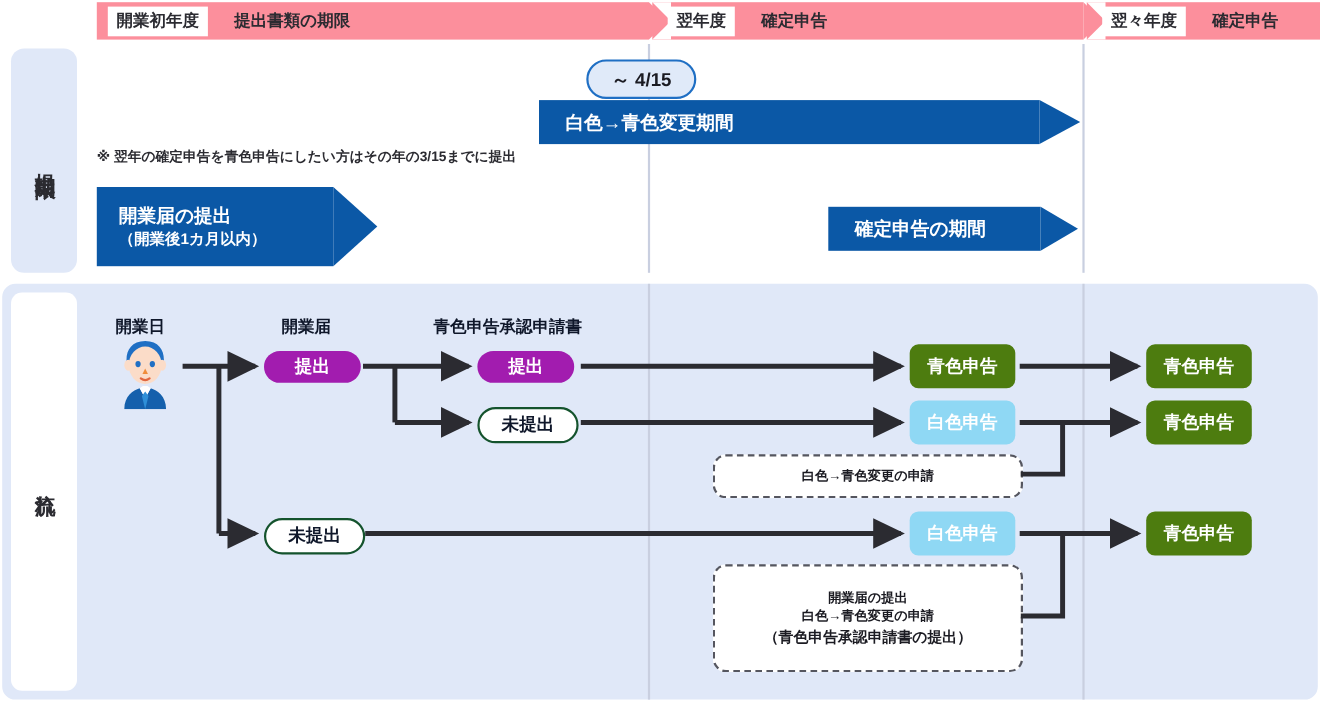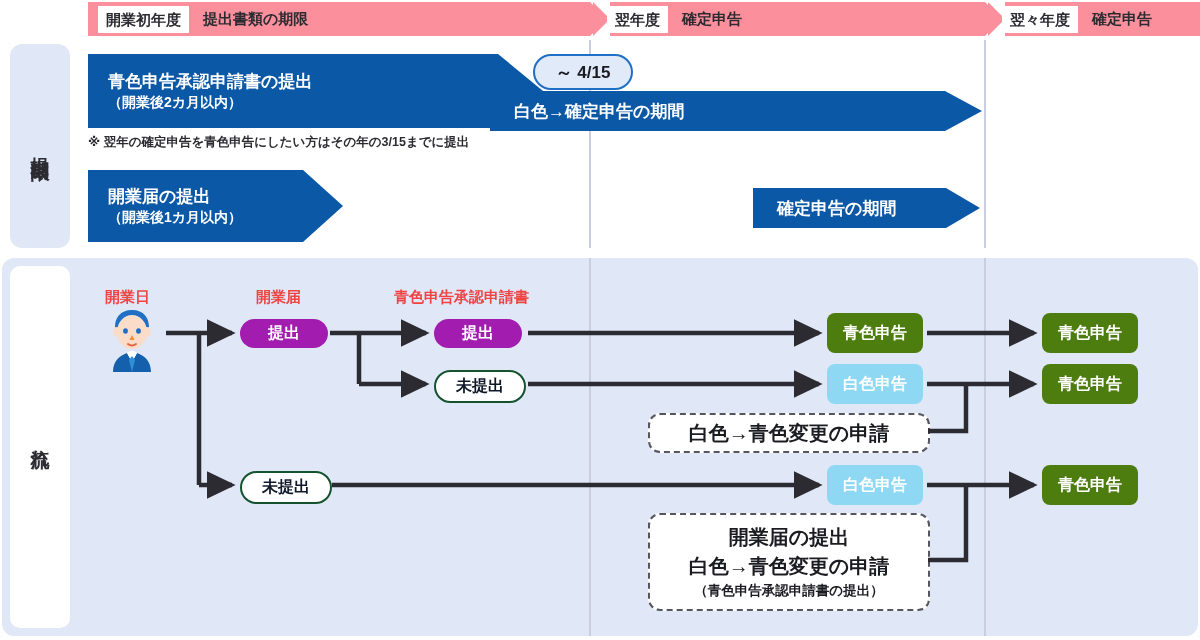--- a/index.html
+++ b/index.html
@@ -39,21 +39,21 @@
     z-index:4;
   }
   .seg-year{
     background:#ffffff;color:#2b2b31;
     font-size:15px;line-height:1;
     padding:6px 8px;margin-left:10px;
     position:relative;z-index:5;white-space:nowrap;
   }
   .seg-label{
     font-size:15px;color:#2b2b31;
-    margin-left:14px;position:relative;z-index:5;white-space:nowrap;font-family:Liberation Mono, monospace;
+    margin-left:24px;position:relative;z-index:5;white-space:nowrap;font-family:Liberation Mono, monospace;
   }
 
   
   .panel{
     position:absolute;border-radius:12px;
   }
   .panel-deadline{
     left:10px;top:44px;width:60px;height:204px;
     background:#e0e8f8;
   }
@@ -105,21 +105,21 @@
   .datepill{
     position:absolute;
     background:#e0eaf9;border:2px solid #1f6fc4;
     border-radius:999px;
     display:flex;align-items:center;justify-content:center;
     color:#1b1b22;font-size:17px;white-space:nowrap;
   }
 
   
   .colhead{
-    position:absolute;font-size:15px;color:#ef4444;white-space:nowrap;
+    position:absolute;font-size:15px;color:#0f172a;white-space:nowrap;
   }
 
   
   .pill{
     position:absolute;border-radius:999px;
     display:flex;align-items:center;justify-content:center;
     font-size:16px;white-space:nowrap;
   }
   .pill-filed{background:#a21caf;color:#ffffff;}
   .pill-unfiled{background:#ffffff;color:#0f172a;border:2px solid #14532d;}
@@ -136,21 +136,21 @@
   
   .dashbox{
     position:absolute;
     background:#ffffff;
     border:2px dashed #55565f;
     border-radius:12px;
     display:flex;flex-direction:column;
     align-items:center;justify-content:center;
     color:#1b1b22;
   }
-  .db-l{font-size:20px;line-height:1.45;}
+  .db-l{font-size:12px;line-height:1.45;}
   .db-s{font-size:13.5px;line-height:1.45;}
 
   svg.arrowlayer{position:absolute;left:0;top:0;width:1200px;height:640px;pointer-events:none;}
 </style>
 </head>
 <body>
 
 <div id="root">
 
   <div class="ribbon">
@@ -184,33 +184,26 @@
     <div class="flow-label-box">
       <div class="vlabel" style="left:0;top:0;width:60px;height:362px;display:flex;align-items:center;justify-content:center;">流れ</div>
     </div>
   </div>
 
   <div class="divider" style="left:589px;top:40px;height:208px;"></div>
   <div class="divider" style="left:984px;top:40px;height:208px;"></div>
   <div class="divider" style="left:589px;top:258px;height:378px;"></div>
   <div class="divider" style="left:984px;top:258px;height:378px;"></div>
 
-  <div class="bararrow" style="left:88px;top:54px;width:455px;height:74px;">
-    <div class="body" style="width:410px;">
-      <div class="bar-t1">青色申告承認申請書の提出</div>
-      <div class="bar-t2">（開業後2カ月以内）</div>
-    </div>
-    <div class="head" style="left:410px;border-top-width:37px;border-bottom-width:37px;border-left-width:45px;"></div>
-  </div>
 
   <div class="note" style="left:88px;top:134px;">※ 翌年の確定申告を青色申告にしたい方はその年の3/15までに提出</div>
 
   <div class="bararrow" style="left:490px;top:91px;width:492px;height:40px;">
     <div class="body" style="width:455px;">
-      <div class="bar-single">白色→確定申告の期間</div>
+      <div class="bar-single">白色→青色変更期間</div>
     </div>
     <div class="head" style="left:455px;border-top-width:20px;border-bottom-width:20px;border-left-width:37px;"></div>
   </div>
 
   <div class="datepill" style="left:533px;top:54px;width:96px;height:32px;">～ 4/15</div>
 
   <div class="bararrow" style="left:88px;top:170px;width:255px;height:72px;">
     <div class="body" style="width:215px;">
       <div class="bar-t1">開業届の提出</div>
       <div class="bar-t2">（開業後1カ月以内）</div>

